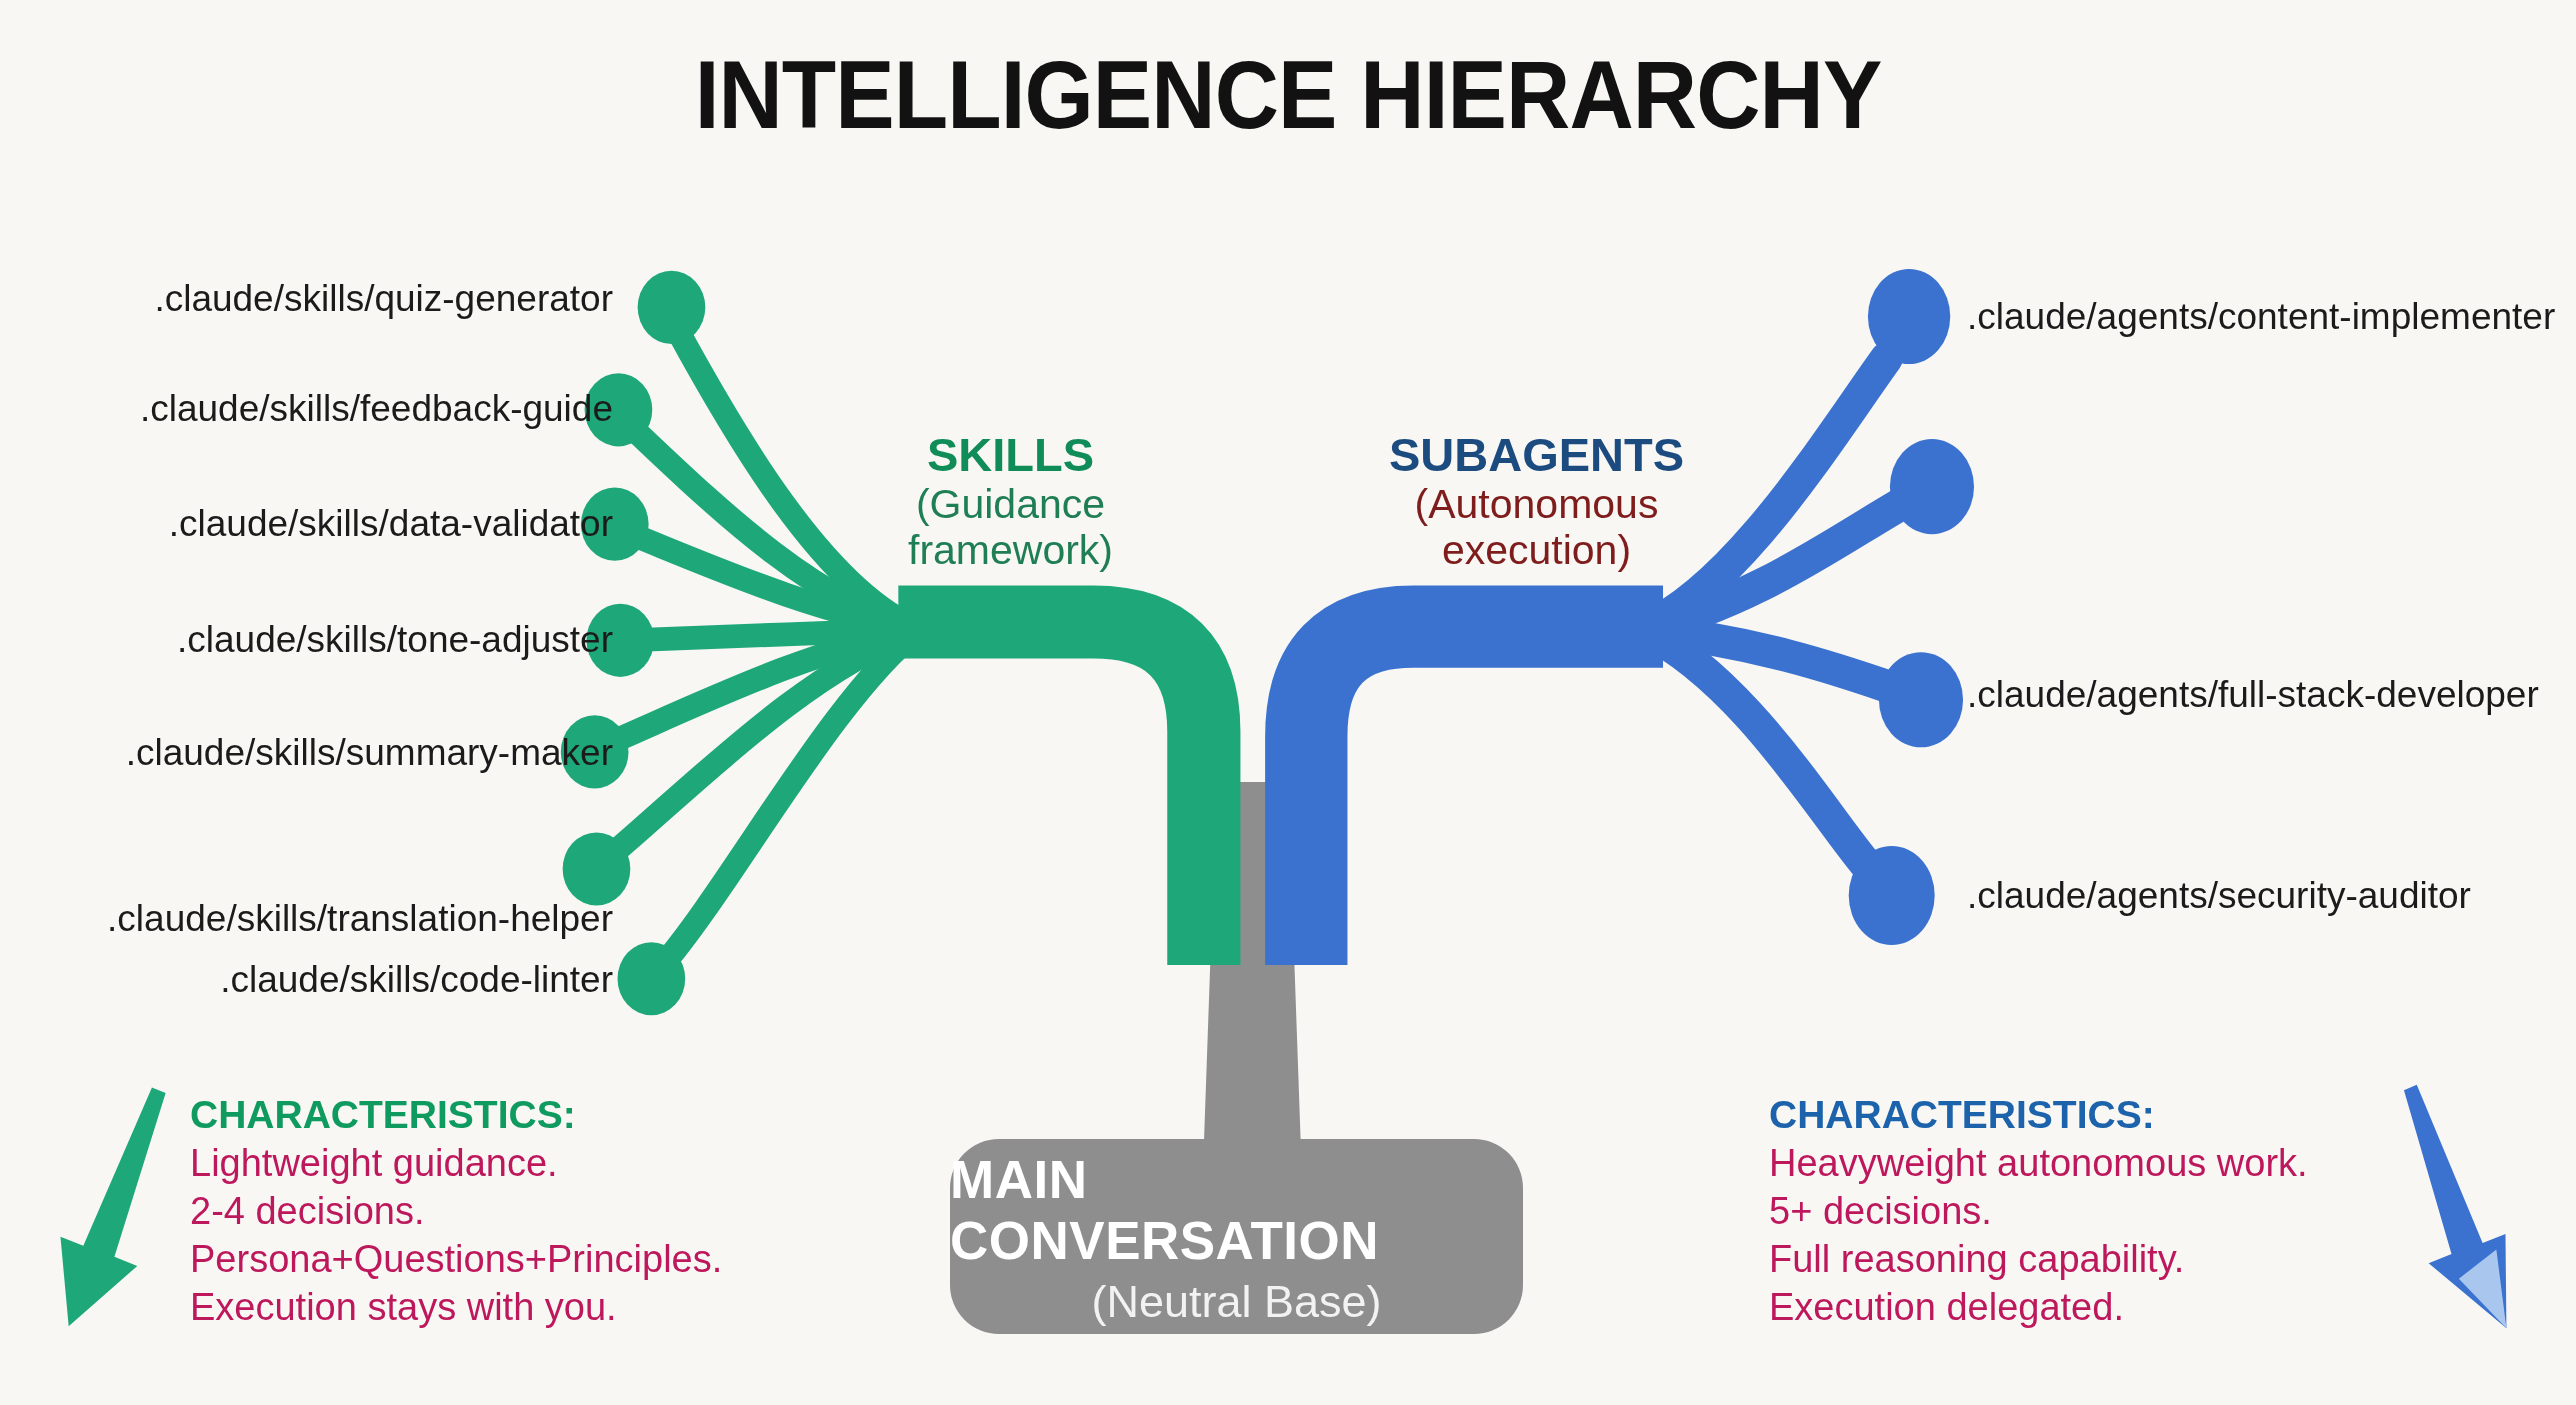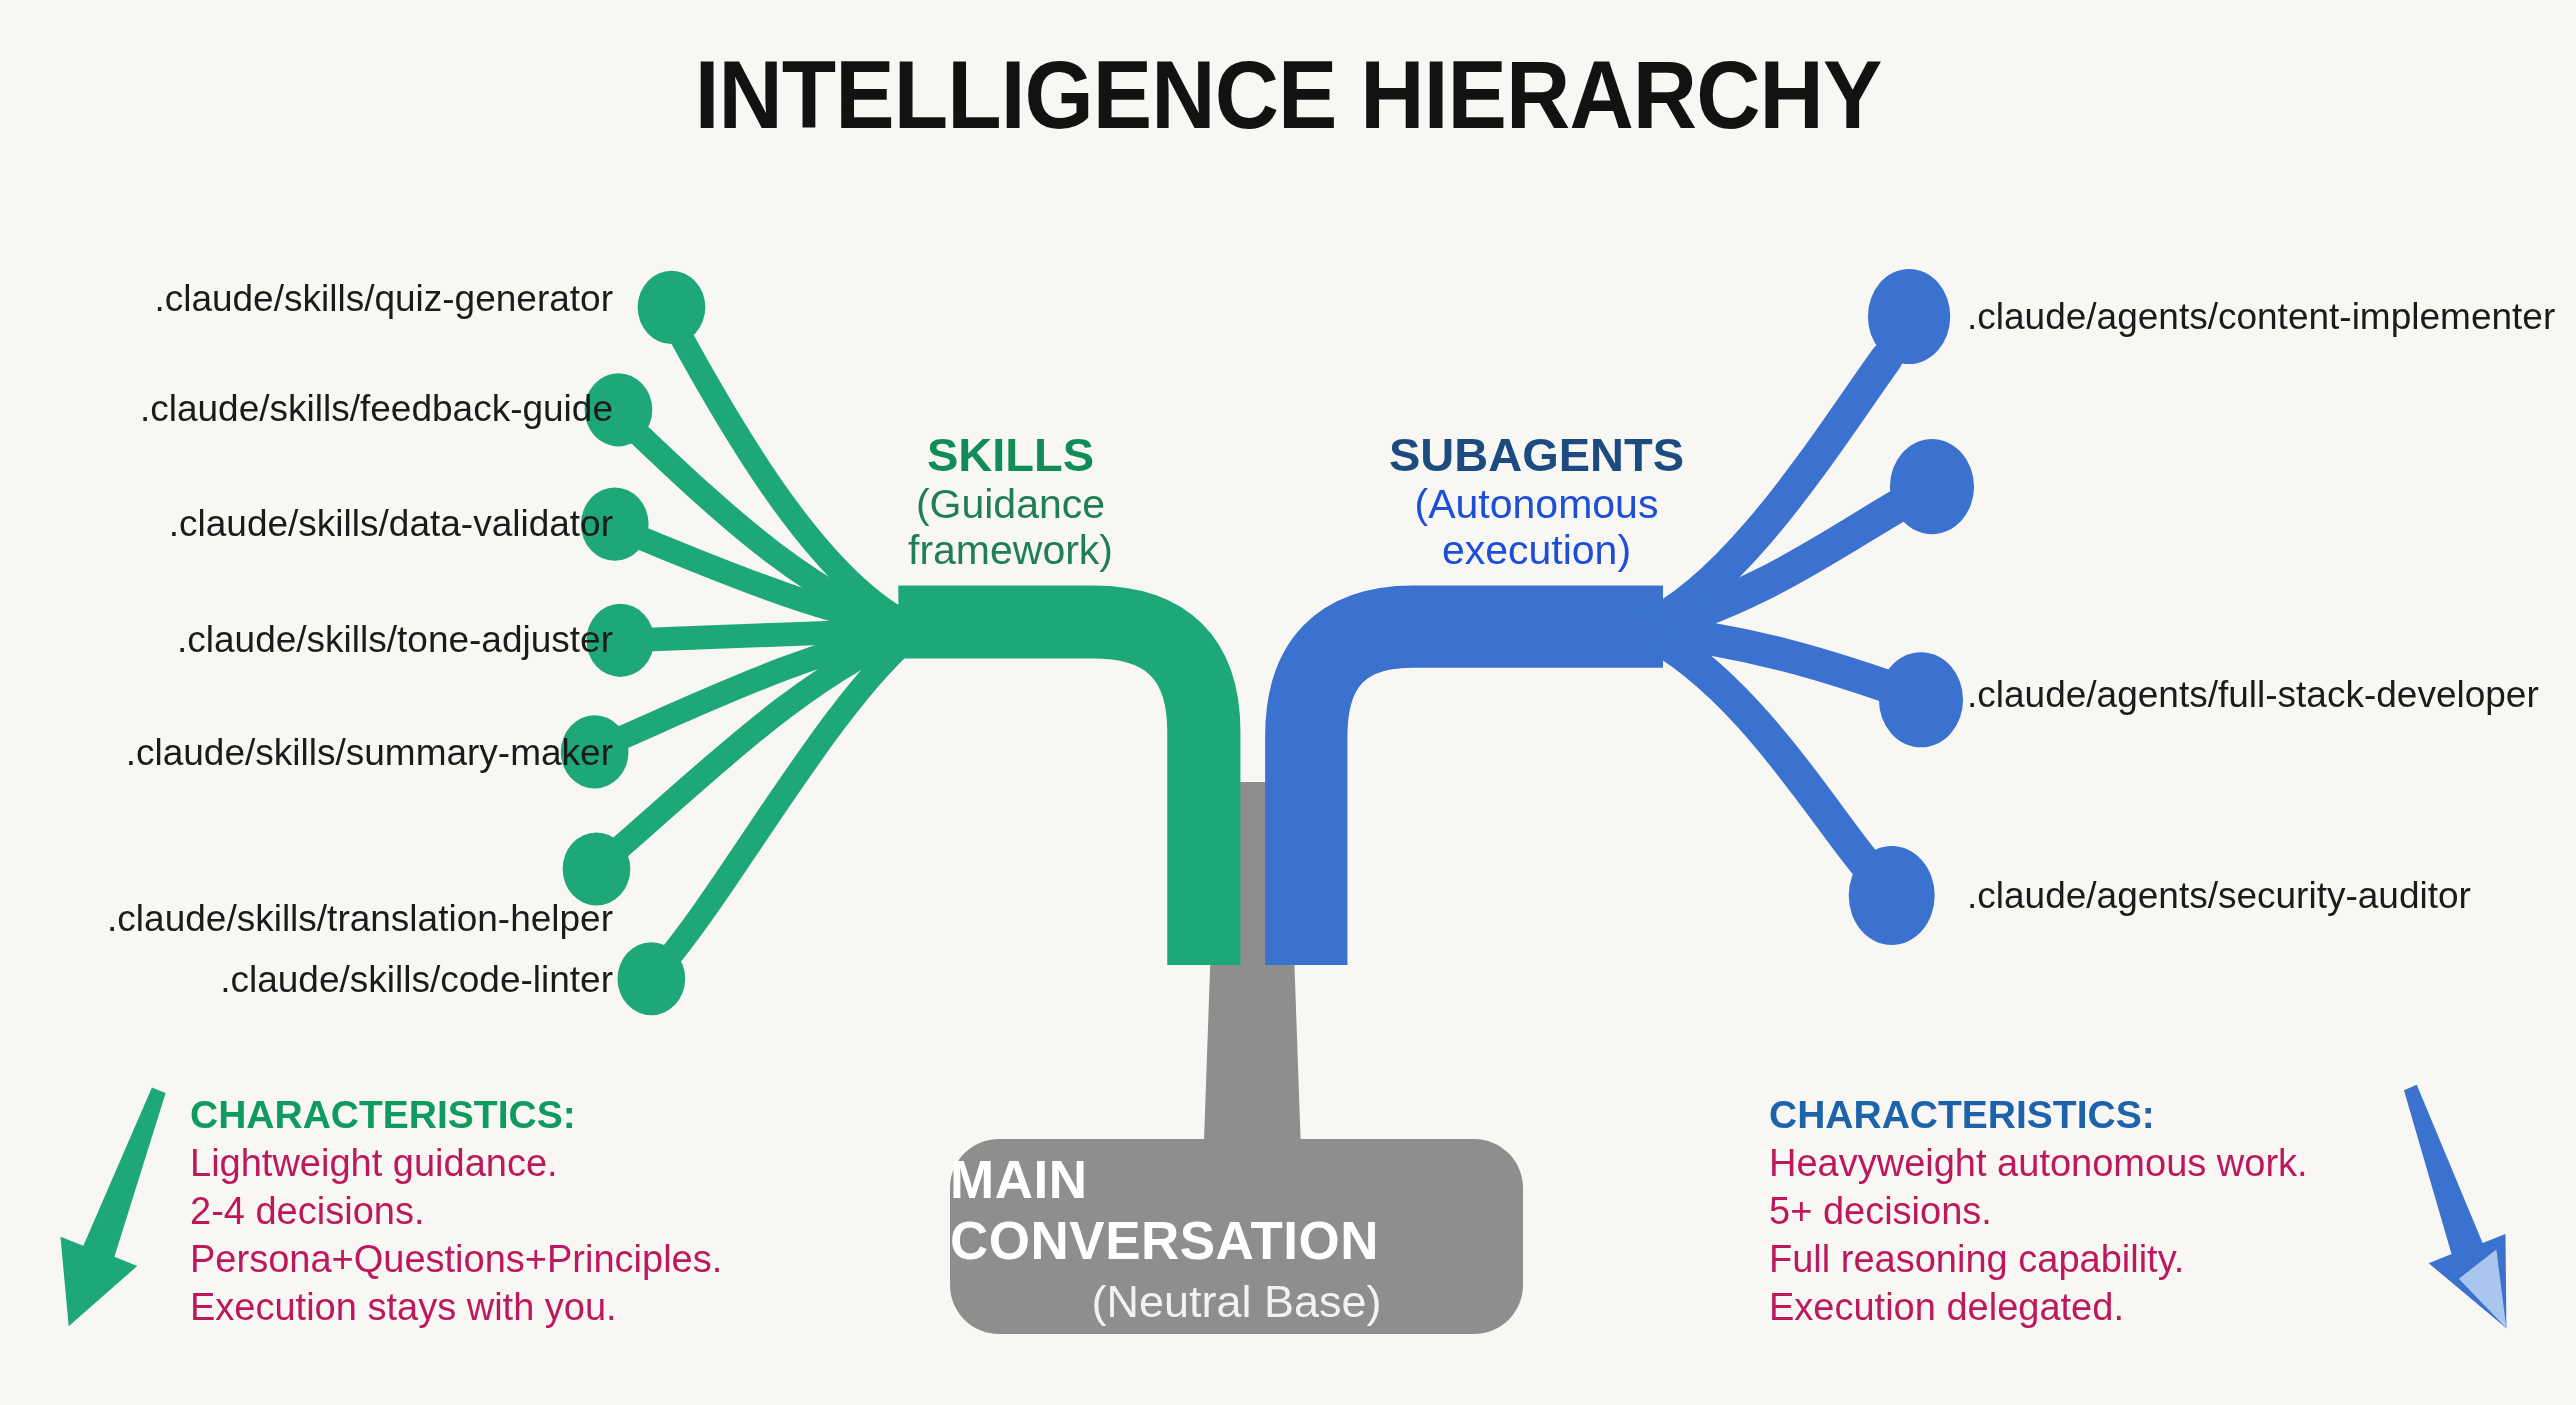--- a/index.html
+++ b/index.html
@@ -27,21 +27,21 @@
   .side-label.right { left: 1967px; text-align: right; }
 
   .branch-heading { position: absolute; width: 421px; text-align: center; }
   .branch-heading .hd { font-size: 47px; font-weight: 700; line-height: 53px; }
   .branch-heading .sub { font-size: 41px; line-height: 46px; font-weight: 400; }
   #skills-heading    { left: 800px;  top: 428px; }
   #skills-heading .hd  { color: #108c58; }
   #skills-heading .sub { color: #1f7e54; }
   #subagents-heading { left: 1326px; top: 428px; }
   #subagents-heading .hd  { color: #1c4b80; }
-  #subagents-heading .sub { color: #1d4ed8; }
+  #subagents-heading .sub { color: #7f1d1d; }
 
   .main-node {
     position: absolute; left: 950px; top: 1139px; width: 573px; height: 195px;
     background: #8e8e8e; border-radius: 49px;
     display: flex; flex-direction: column; justify-content: center; align-items: center;
     gap: 5.5px; padding-top: 3.7px;
   }
   .main-node .mn-title { color: #ffffff; font-size: 53px; font-weight: 700; letter-spacing: 0.5px; }
   .main-node .mn-sub   { color: #f2f2f2; font-size: 45px; font-weight: 400; }
 

